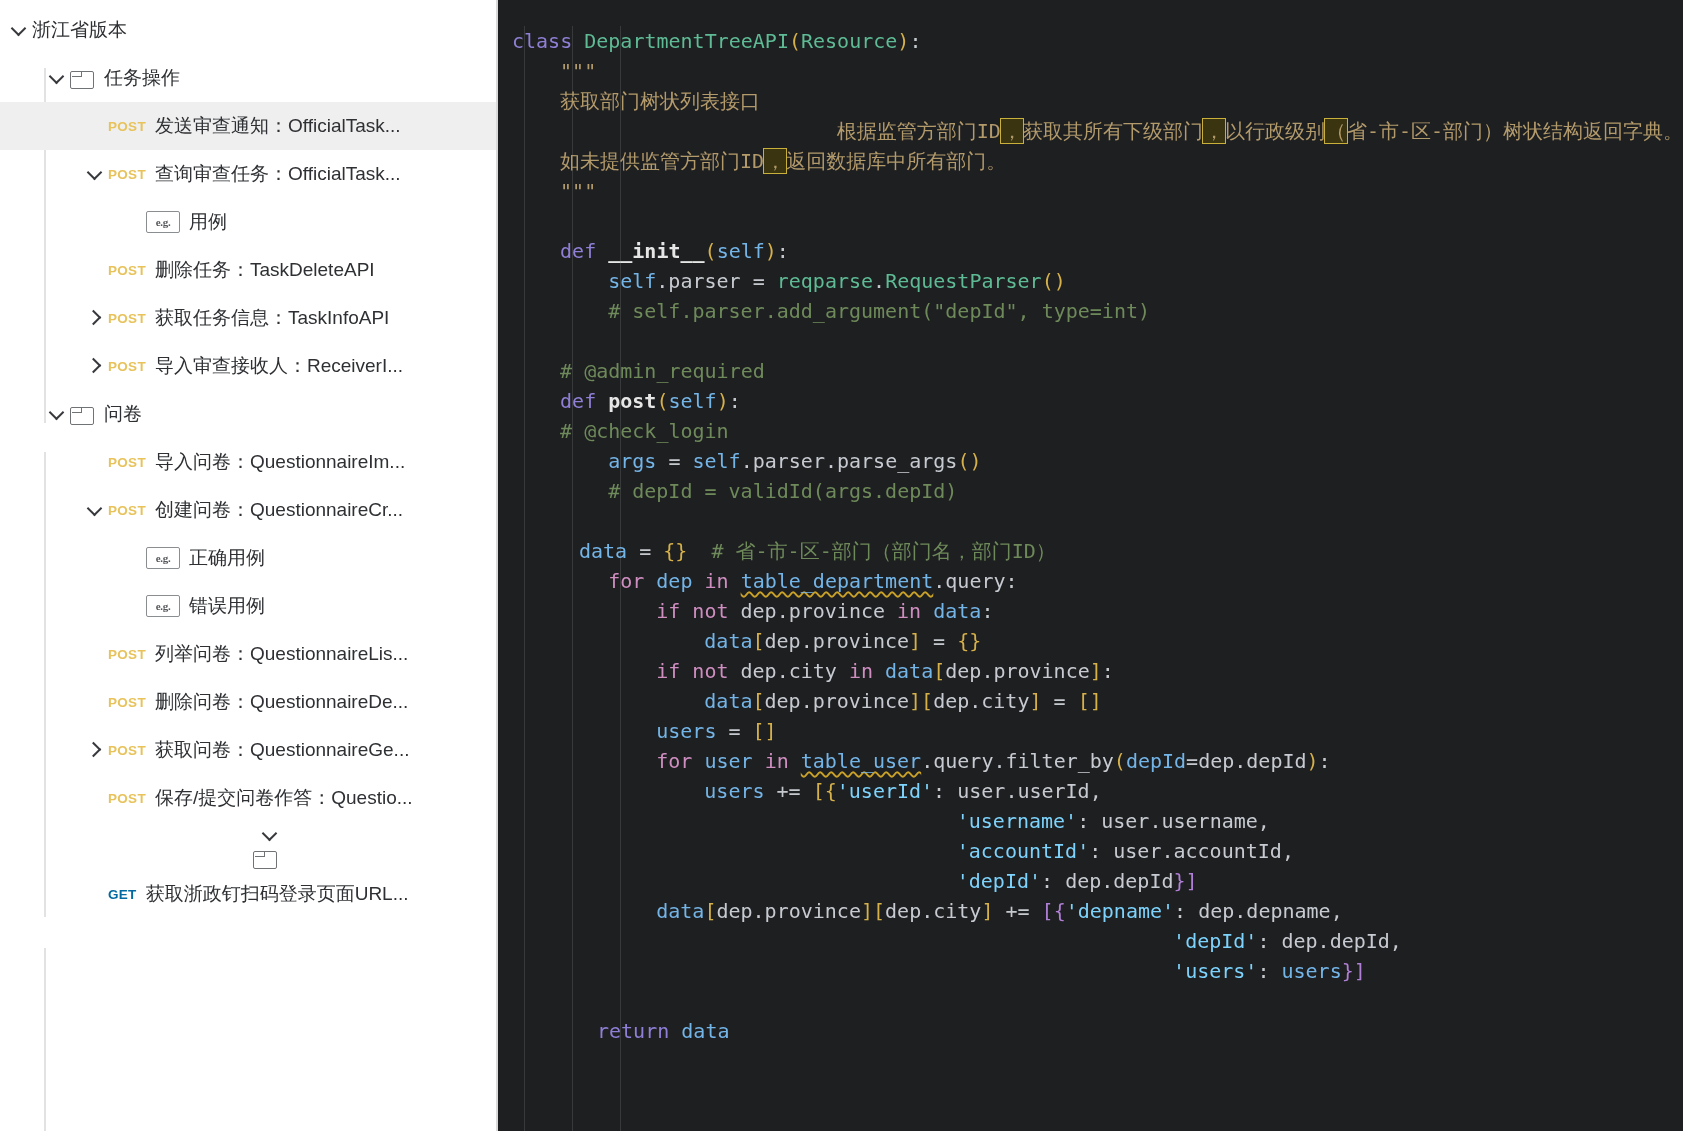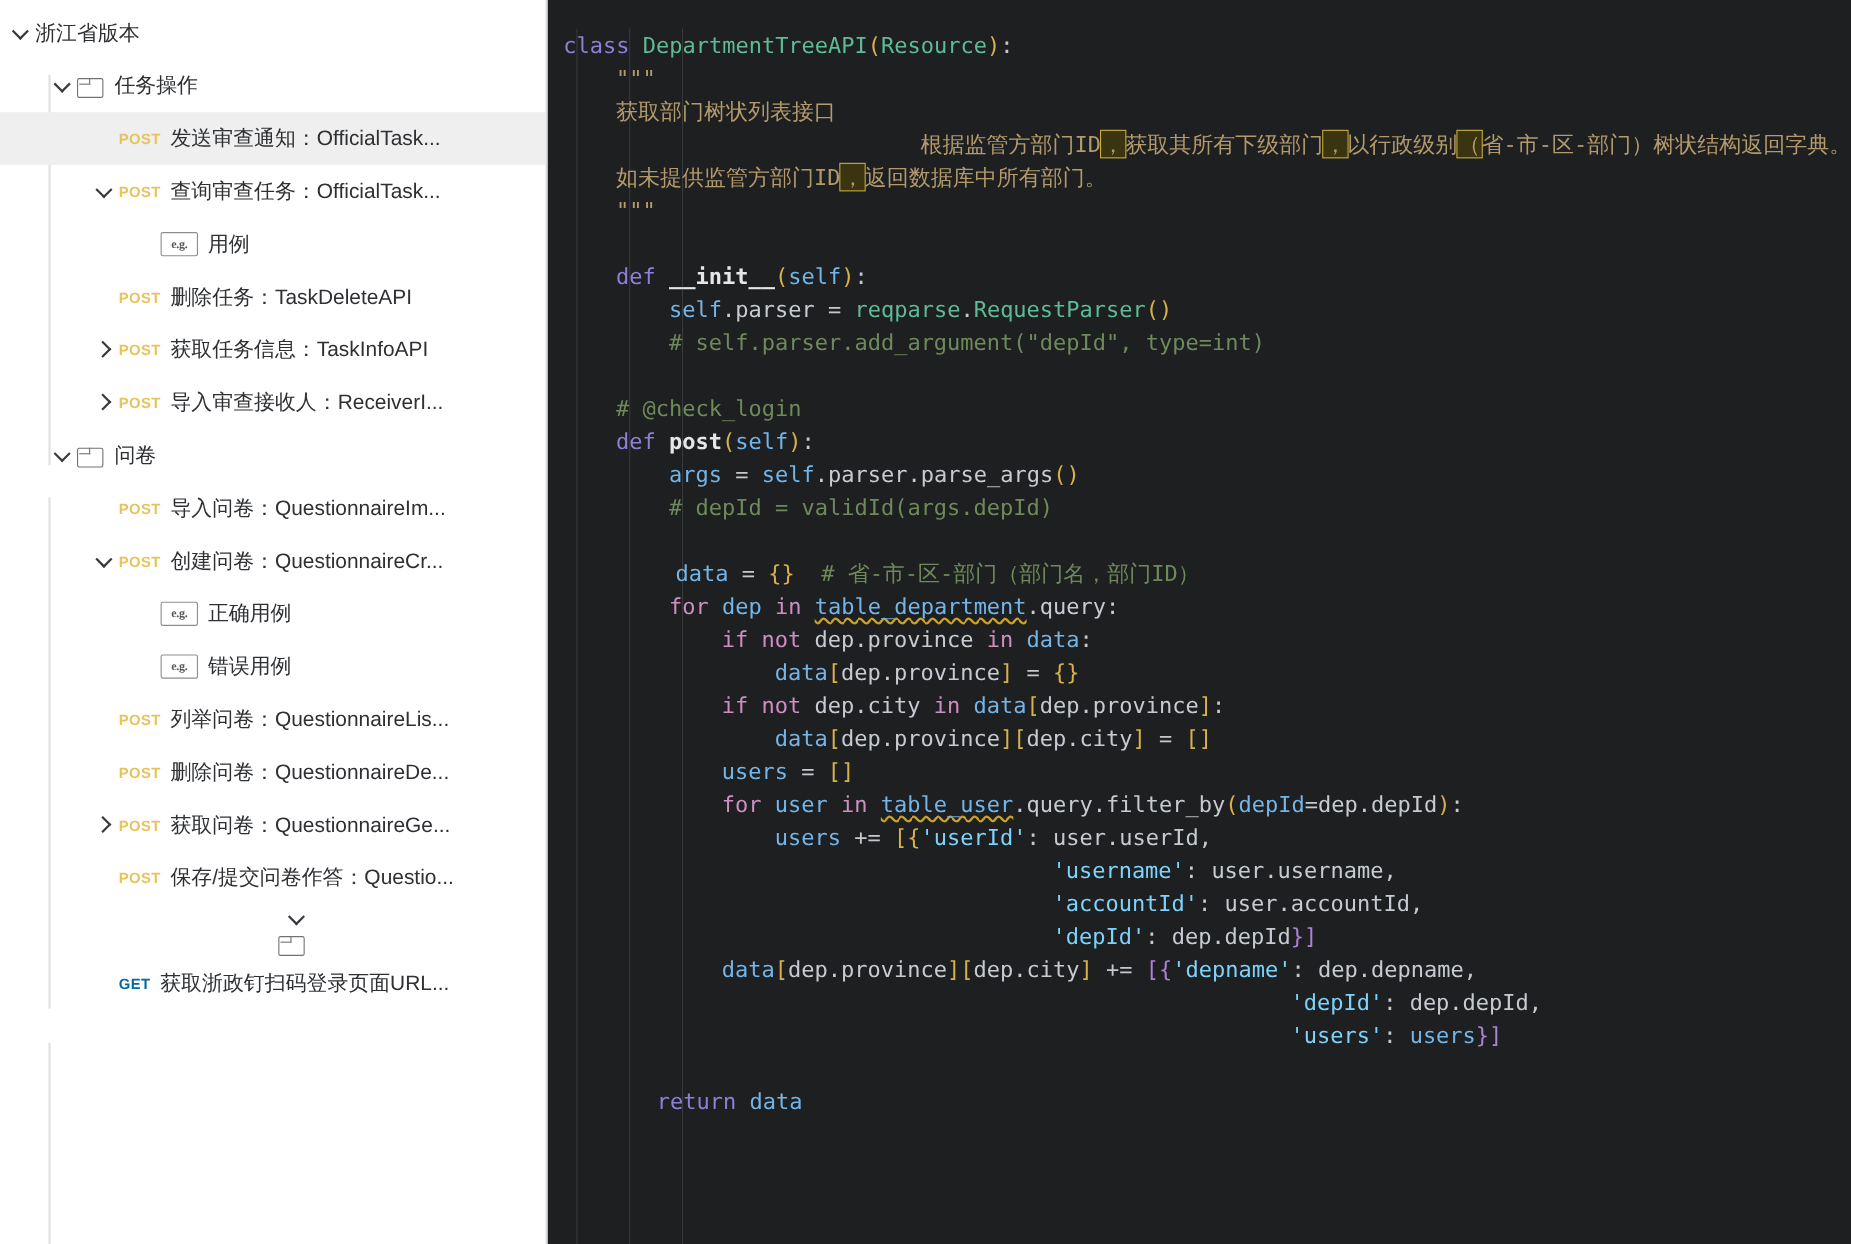--- a/index.html
+++ b/index.html
@@ -274,26 +274,27 @@
         <div class="cline" style="padding-left: 62.08px;"><span class="doc">"""</span></div>
         <div class="cline" style="padding-left: 62.08px;"><span class="doc">获取部门树状列表接口</span></div>
         <div class="cline" style="padding-left: 62.08px; text-align: right;"><span class="doc">根据监管方部门ID</span><span class="doc warnbox">，</span><span class="doc">获取其所有下级部门</span><span class="doc warnbox">，</span><span class="doc">以行政级别</span><span class="doc warnbox">（</span><span class="doc">省-市-区-部门）树状结构返回字典。</span></div>
         <div class="cline" style="padding-left: 62.08px;"><span class="doc">如未提供监管方部门ID</span><span class="doc warnbox">，</span><span class="doc">返回数据库中所有部门。</span></div>
         <div class="cline" style="padding-left: 62.08px;"><span class="doc">"""</span></div>
         <div class="cline" style="padding-left: 14px;">&nbsp;</div>
         <div class="cline" style="padding-left: 62.08px;"><span class="kw">def </span><span class="fn">__init__</span><span class="par">(</span><span class="var">self</span><span class="par">)</span><span class="op">:</span></div>
         <div class="cline" style="padding-left: 110.16px;"><span class="var">self</span><span class="attr">.parser </span><span class="op">= </span><span class="cls">reqparse</span><span class="op">.</span><span class="cls">RequestParser</span><span class="par">(</span><span class="par">)</span></div>
         <div class="cline" style="padding-left: 110.16px;"><span class="cmt"># self.parser.add_argument("depId", type=int)</span></div>
         <div class="cline" style="padding-left: 14px;">&nbsp;</div>
+        <div class="cline" style="padding-left: 62.08px;"><span class="cmt"># @admin_required</span></div>
+        <div class="cline" style="padding-left: 62.08px;"><span class="kw">def </span><span class="fn">post</span><span class="par">(</span><span class="var">self</span><span class="par">)</span><span class="op">:</span></div>
         <div class="cline" style="padding-left: 62.08px;"><span class="cmt"># @check_login</span></div>
-        <div class="cline" style="padding-left: 62.08px;"><span class="kw">def </span><span class="fn">post</span><span class="par">(</span><span class="var">self</span><span class="par">)</span><span class="op">:</span></div>
         <div class="cline" style="padding-left: 110.16px;"><span class="var">args </span><span class="op">= </span><span class="var">self</span><span class="attr">.parser</span><span class="attr">.parse_args</span><span class="par">(</span><span class="par">)</span></div>
         <div class="cline" style="padding-left: 110.16px;"><span class="cmt"># depId = validId(args.depId)</span></div>
         <div class="cline" style="padding-left: 14px;">&nbsp;</div>
-        <div class="cline" style="padding-left: 116px;"><span class="var">data </span><span class="op">= </span><span class="par">{}</span><span class="cmt">  # 省-市-区-部门（部门名，部门ID）</span></div>
+        <div class="cline" style="padding-left: 81px;"><span class="var">data </span><span class="op">= </span><span class="par">{}</span><span class="cmt">  # 省-市-区-部门（部门名，部门ID）</span></div>
         <div class="cline" style="padding-left: 110.16px;"><span class="kw2">for </span><span class="var">dep </span><span class="kw2">in </span><span class="var squig">table_department</span><span class="attr">.query</span><span class="op">:</span></div>
         <div class="cline" style="padding-left: 158.24px;"><span class="kw2">if </span><span class="kw2">not </span><span class="attr">dep</span><span class="attr">.province </span><span class="kw2">in </span><span class="var">data</span><span class="op">:</span></div>
         <div class="cline" style="padding-left: 206.32px;"><span class="var">data</span><span class="par">[</span><span class="attr">dep</span><span class="attr">.province</span><span class="par">]</span><span class="op"> = </span><span class="par">{}</span></div>
         <div class="cline" style="padding-left: 158.24px;"><span class="kw2">if </span><span class="kw2">not </span><span class="attr">dep</span><span class="attr">.city </span><span class="kw2">in </span><span class="var">data</span><span class="par">[</span><span class="attr">dep</span><span class="attr">.province</span><span class="par">]</span><span class="op">:</span></div>
         <div class="cline" style="padding-left: 206.32px;"><span class="var">data</span><span class="par">[</span><span class="attr">dep</span><span class="attr">.province</span><span class="par">]</span><span class="par">[</span><span class="attr">dep</span><span class="attr">.city</span><span class="par">]</span><span class="op"> = </span><span class="par">[]</span></div>
         <div class="cline" style="padding-left: 158.24px;"><span class="var">users </span><span class="op">= </span><span class="par">[]</span></div>
         <div class="cline" style="padding-left: 158.24px;"><span class="kw2">for </span><span class="var">user </span><span class="kw2">in </span><span class="var squig">table_user</span><span class="attr">.query</span><span class="attr">.filter_by</span><span class="par">(</span><span class="var">depId</span><span class="op">=</span><span class="attr">dep</span><span class="attr">.depId</span><span class="par">)</span><span class="op">:</span></div>
         <div class="cline" style="padding-left: 206.32px;"><span class="var">users </span><span class="op">+= </span><span class="par">[{</span><span class="str">'userId'</span><span class="op">: </span><span class="attr">user</span><span class="attr">.userId</span><span class="op">,</span></div>
         <div class="cline" style="padding-left: 458.74px;"><span class="str">'username'</span><span class="op">: </span><span class="attr">user</span><span class="attr">.username</span><span class="op">,</span></div>
         <div class="cline" style="padding-left: 458.74px;"><span class="str">'accountId'</span><span class="op">: </span><span class="attr">user</span><span class="attr">.accountId</span><span class="op">,</span></div>

